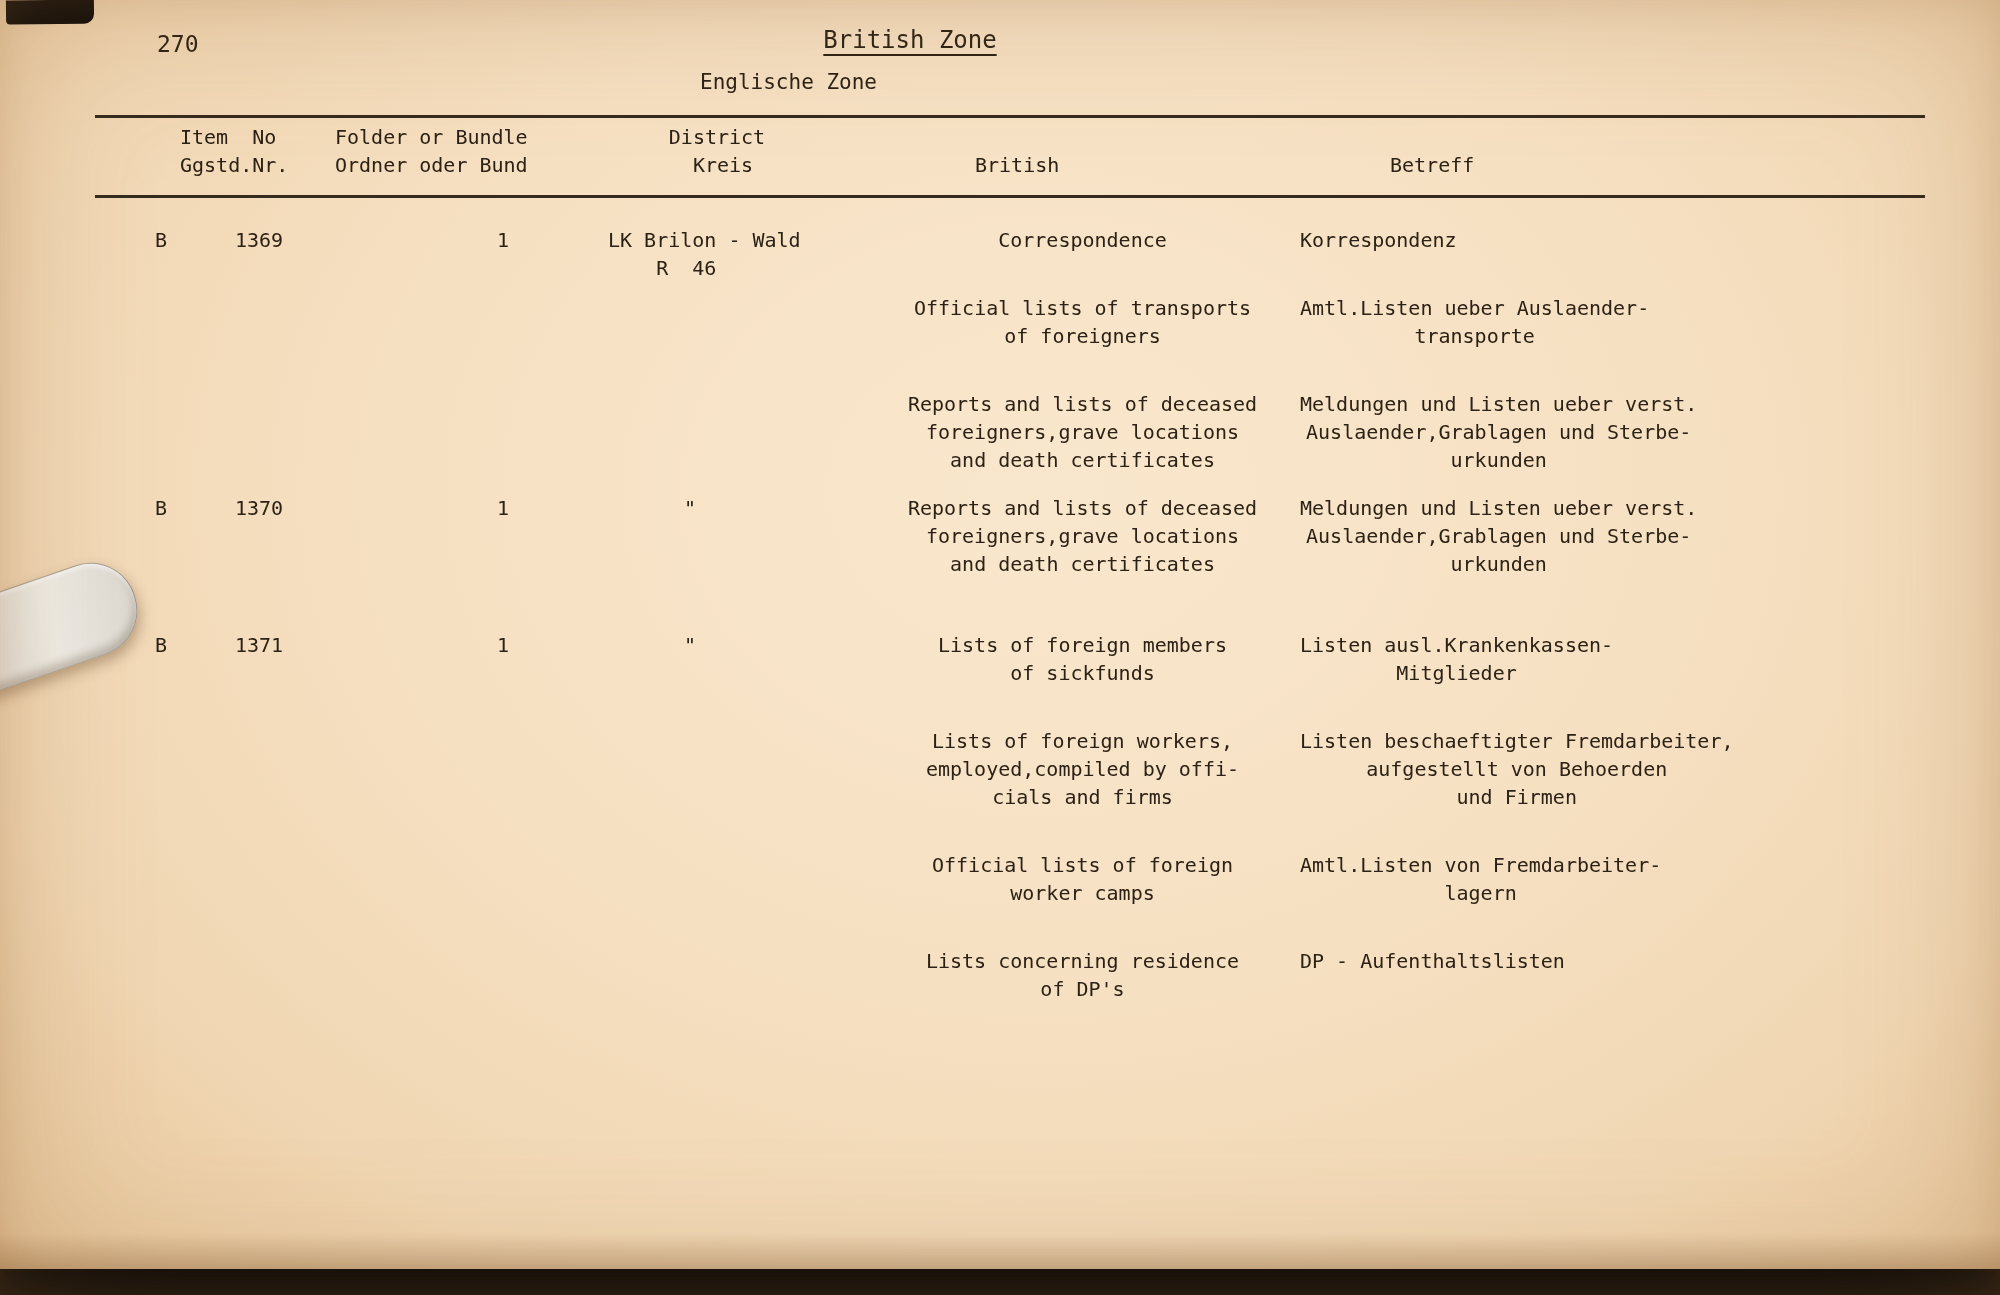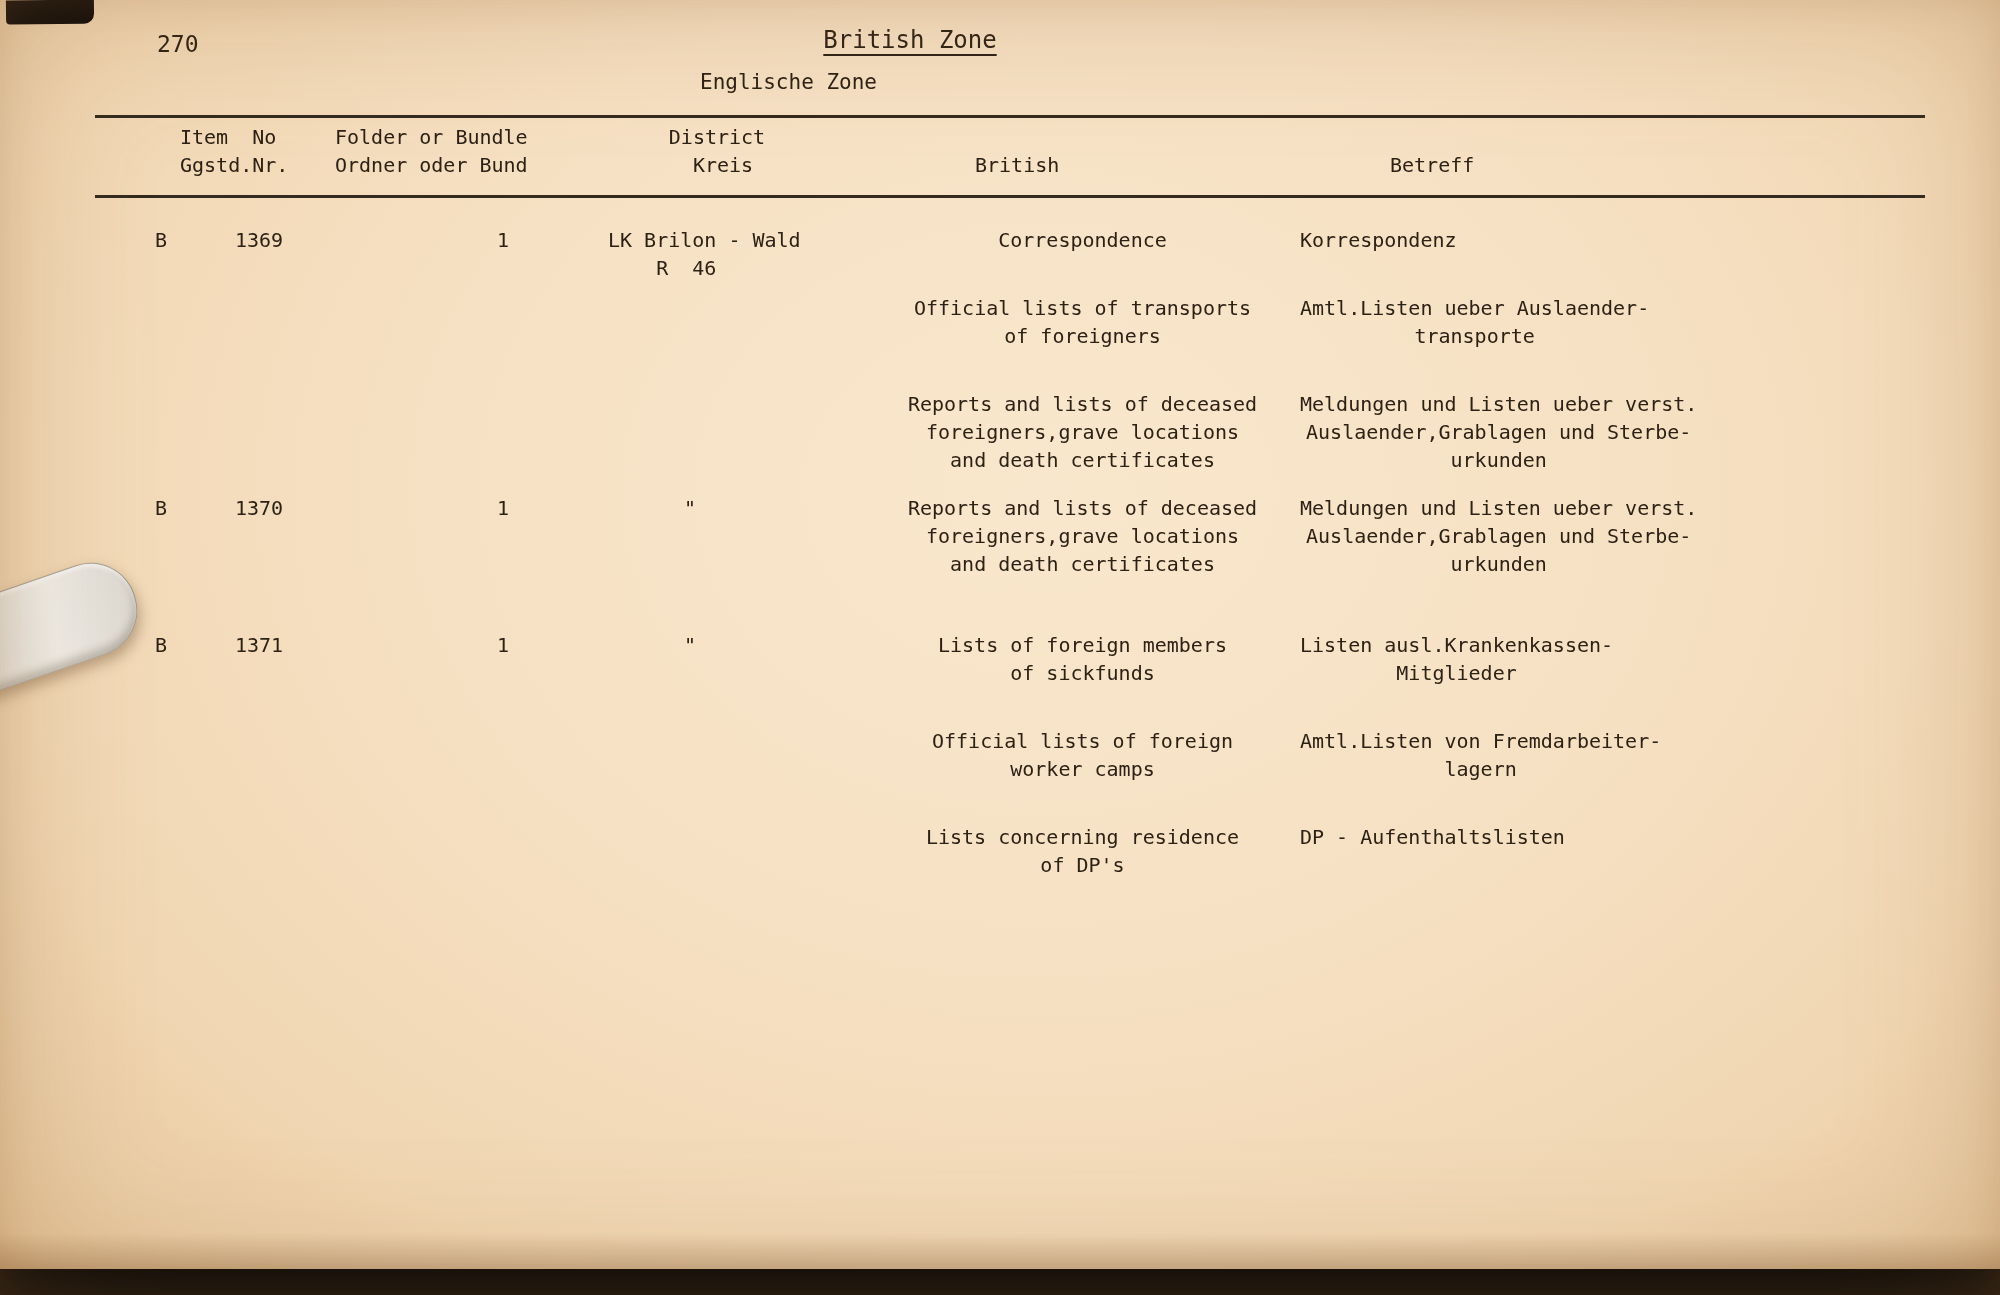--- a/index.html
+++ b/index.html
@@ -146,20 +146,28 @@
     <div class="c-folder">1</div>
     <div class="c-district ditto">"</div>
     <div class="c-entries">
       <div class="entry">
         <div class="e-subject">Lists of foreign members
 of sickfunds</div>
         <div class="e-betreff">Listen ausl.Krankenkassen-
 Mitglieder</div>
       </div>
       <div class="entry">
+        <div class="e-subject">Lists of foreign workers,
+employed,compiled by offi-
+cials and firms</div>
+        <div class="e-betreff">Listen beschaeftigter Fremdarbeiter,
+aufgestellt von Behoerden
+und Firmen</div>
+      </div>
+      <div class="entry">
         <div class="e-subject">Official lists of foreign
 worker camps</div>
         <div class="e-betreff">Amtl.Listen von Fremdarbeiter-
 lagern</div>
       </div>
       <div class="entry">
         <div class="e-subject">Lists concerning residence
 of DP's</div>
         <div class="e-betreff">DP - Aufenthaltslisten</div>
       </div>

